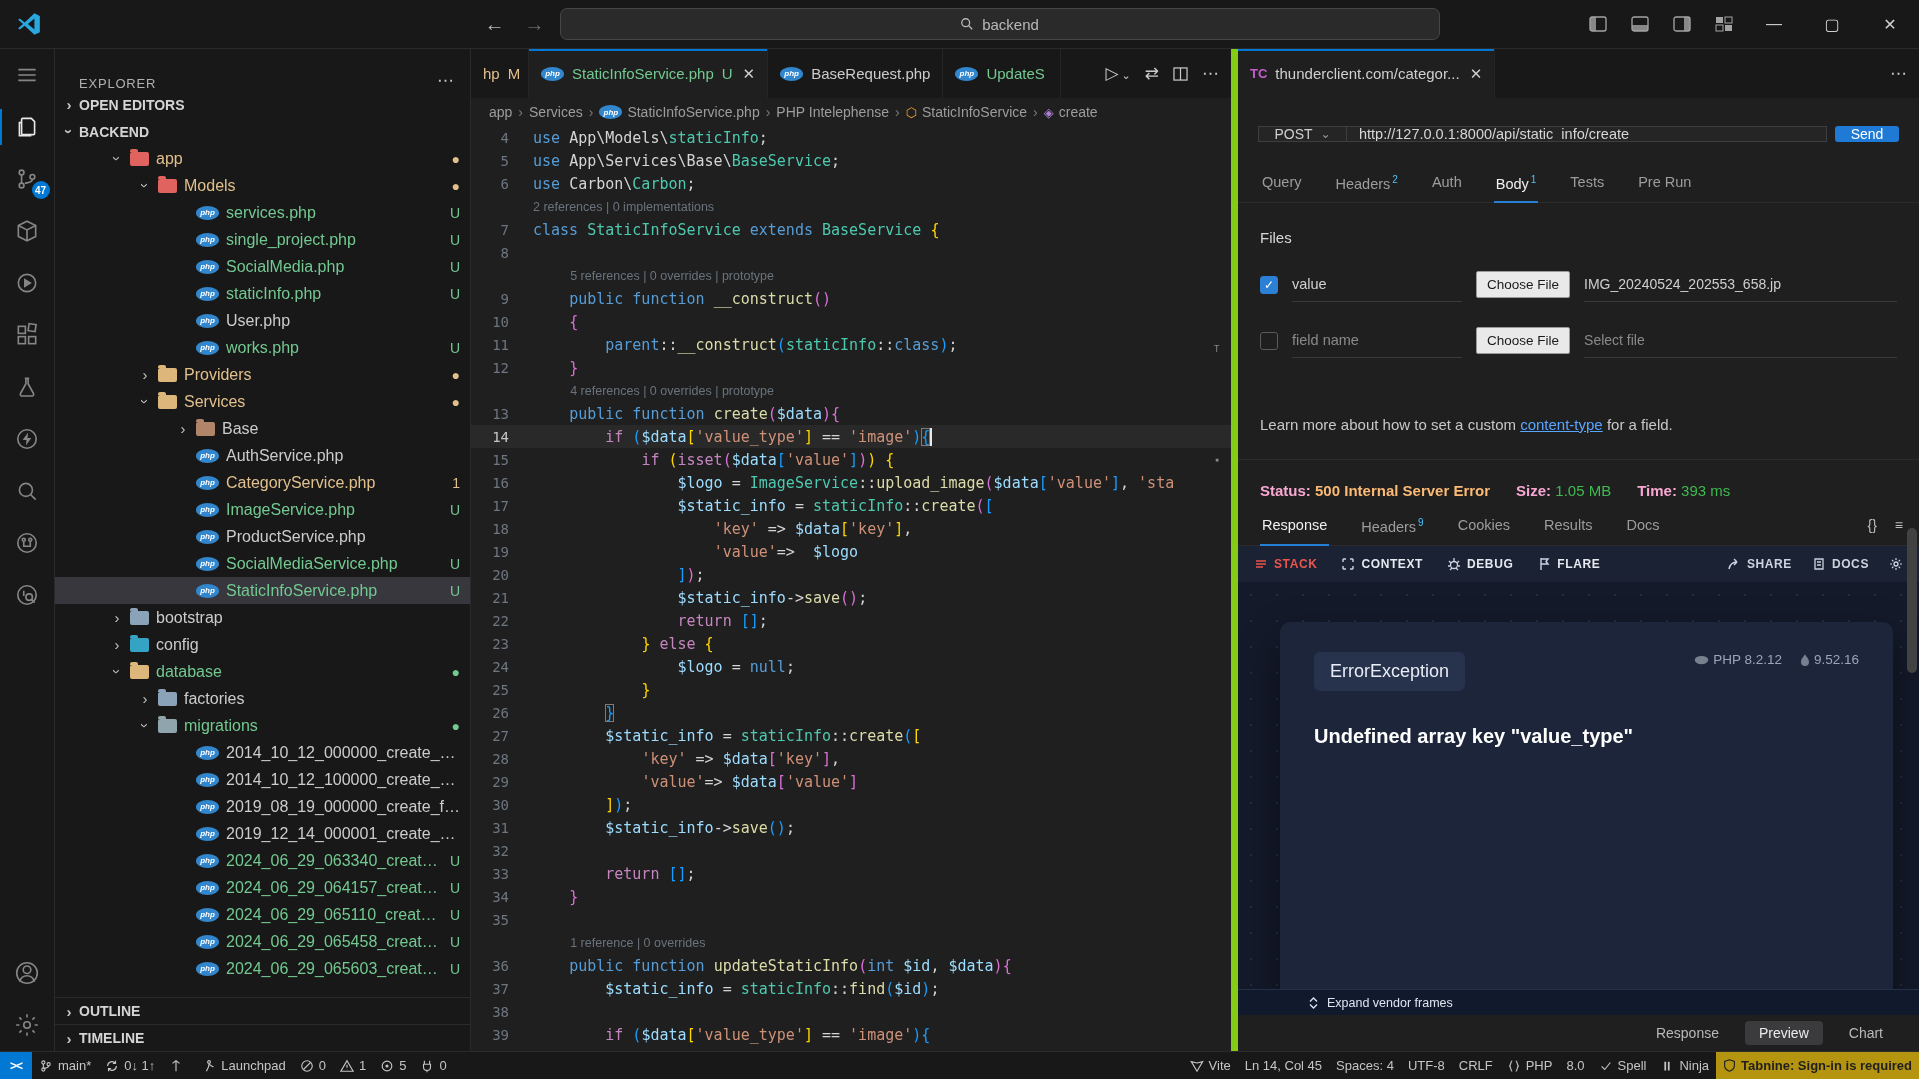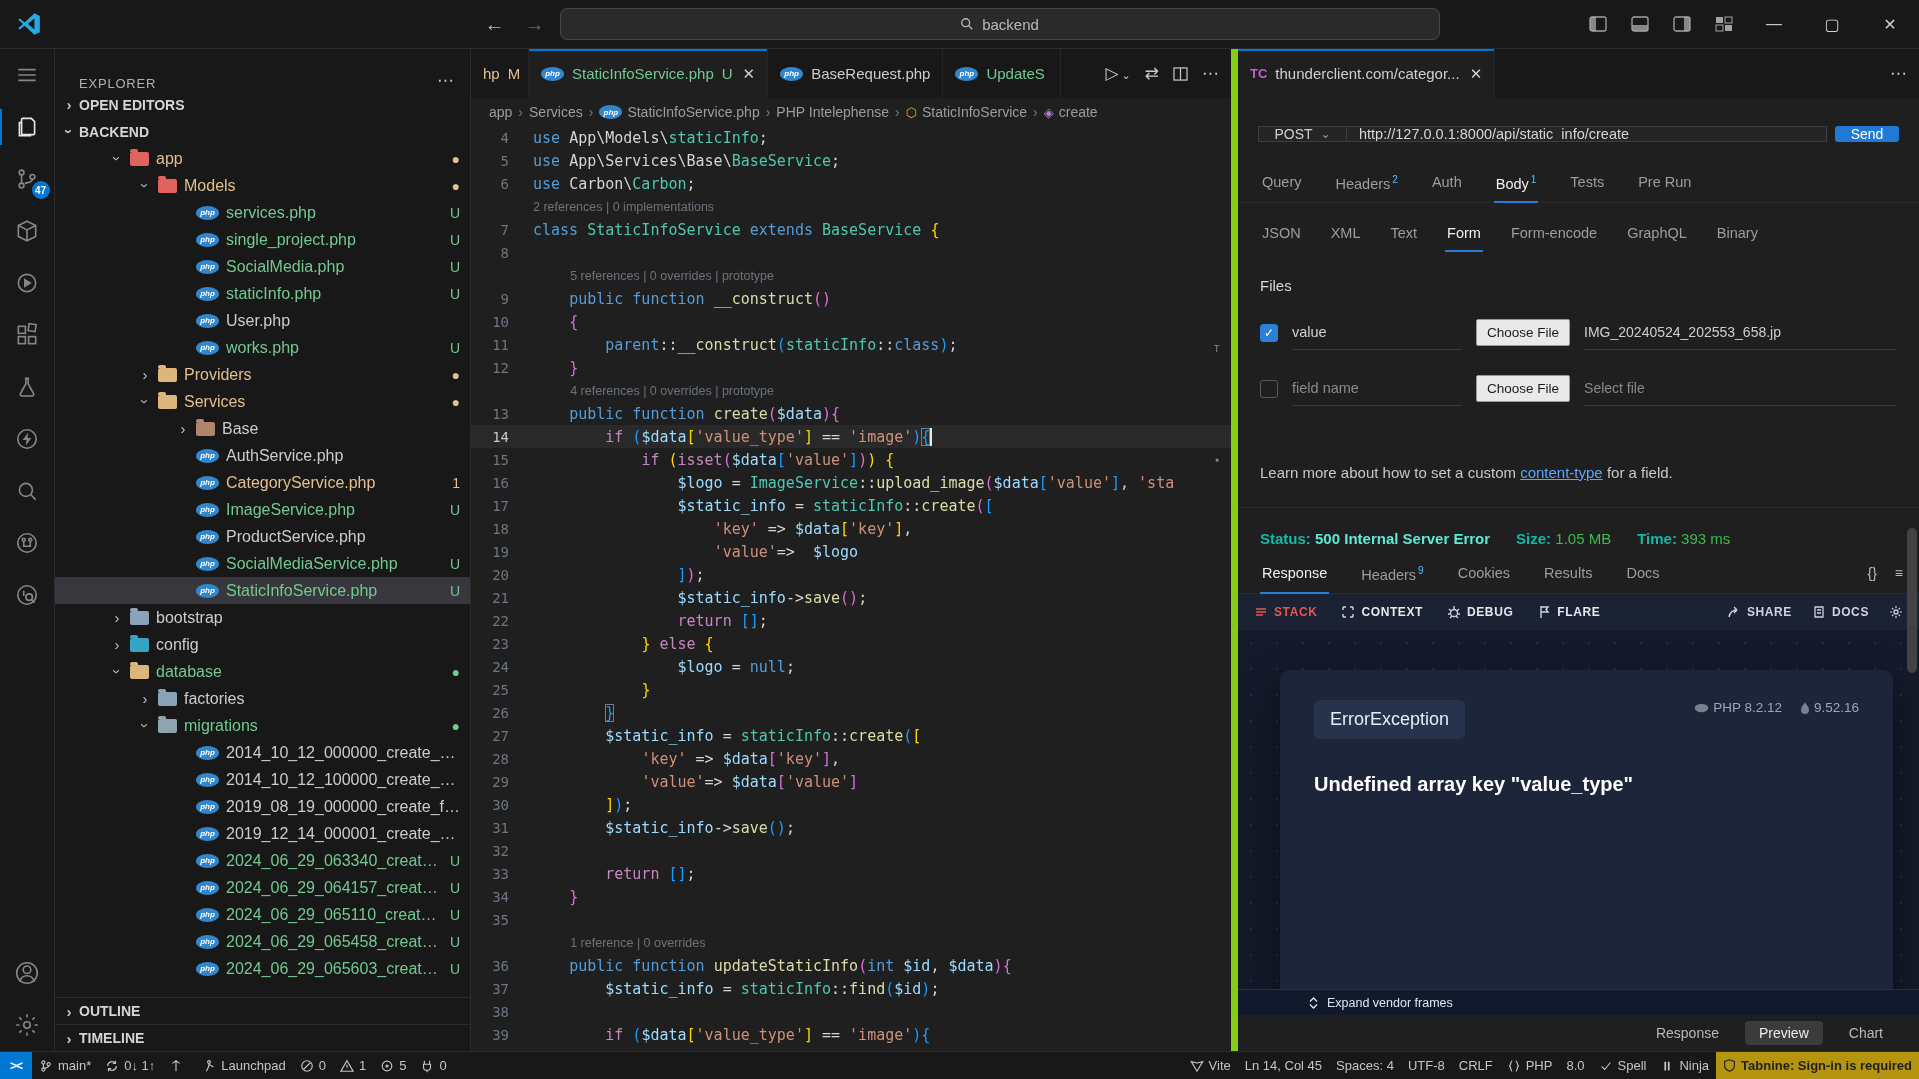--- a/index.html
+++ b/index.html
@@ -103,22 +103,22 @@
   .fname.ph { color:#8a8a8a; }
   .choose { background:#e9e9e9; color:#1a1a1a; border:1px solid #9a9a9a; border-radius:2px; font-size:13.5px;
     height:27px; padding:0 10px; white-space:nowrap; }
   .fileval { flex:1; font-size:14px; color:#cfcfcf; border-bottom:1px solid #3a3a3a; height:100%;
     display:flex; align-items:center; overflow:hidden; white-space:nowrap; }
   .fileval.ph { color:#8a8a8a; }
   .note { margin:58px 22px 0 22px; font-size:15px; color:#c8c8c8; }
   .note a { color:#58a6ff; text-decoration:underline; }
   .statusline { border-top:1px solid #2b2b2b; margin-top:26px; padding:22px 22px 0 22px; font-size:15px;
     display:flex; gap:26px; white-space:nowrap; }
-  .statusline b { color:#14b8a6; font-weight:bold; }
-  .v-err { color:#5eead4; font-weight:bold; } .v-ok { color:#3fb950; }
+  .statusline b { color:#f9a8d4; font-weight:bold; }
+  .v-err { color:#fdba74; font-weight:bold; } .v-ok { color:#3fb950; }
   .res-tabs { margin-top:10px; position:relative; }
   .res-actions { position:absolute; right:16px; top:8px; display:flex; gap:18px; color:#bdbdbd; font-size:14px; }
 
   
   .ign { flex:1; margin-top:0; display:flex; flex-direction:column; min-height:0; }
   .ign-nav { height:36px; background:#1b2233; display:flex; align-items:center; padding:0 16px; gap:24px;
     font-size:12px; font-weight:bold; letter-spacing:.6px; color:#e5e9f0; }
   .ign-nav .red { color:#e8564f; }
   .ign-nav .right { margin-left:auto; display:flex; gap:20px; align-items:center; color:#cdd4e0; }
   .ign-prev { flex:1; background:#141a2a; background-image:radial-gradient(circle, #232c44 1.2px, transparent 1.3px);
@@ -619,29 +619,20 @@
           <button class="sendbtn">Send</button>
         </div>
 
         <div class="tc-tabs" id="reqtabs">
             <div class="tc-tab">Query</div>
             <div class="tc-tab">Headers<span class="sup">2</span></div>
             <div class="tc-tab">Auth</div>
             <div class="tc-tab active">Body<span class="sup">1</span></div>
             <div class="tc-tab">Tests</div>
             <div class="tc-tab">Pre Run</div>
-          </div>
-        <div class="tc-tabs subtabs" id="bodytabs">
-            <div class="tc-tab">JSON</div>
-            <div class="tc-tab">XML</div>
-            <div class="tc-tab">Text</div>
-            <div class="tc-tab active">Form</div>
-            <div class="tc-tab">Form-encode</div>
-            <div class="tc-tab">GraphQL</div>
-            <div class="tc-tab">Binary</div>
           </div>
 
         <div class="files-h">Files</div>
         <div id="filerows">
             <div class="frow">
               <span class="cbx on">✓</span>
   <span class="fname ">value</span>
   <button class="choose">Choose File</button>
   <span class="fileval ">IMG_20240524_202553_658.jp</span>
             </div>

